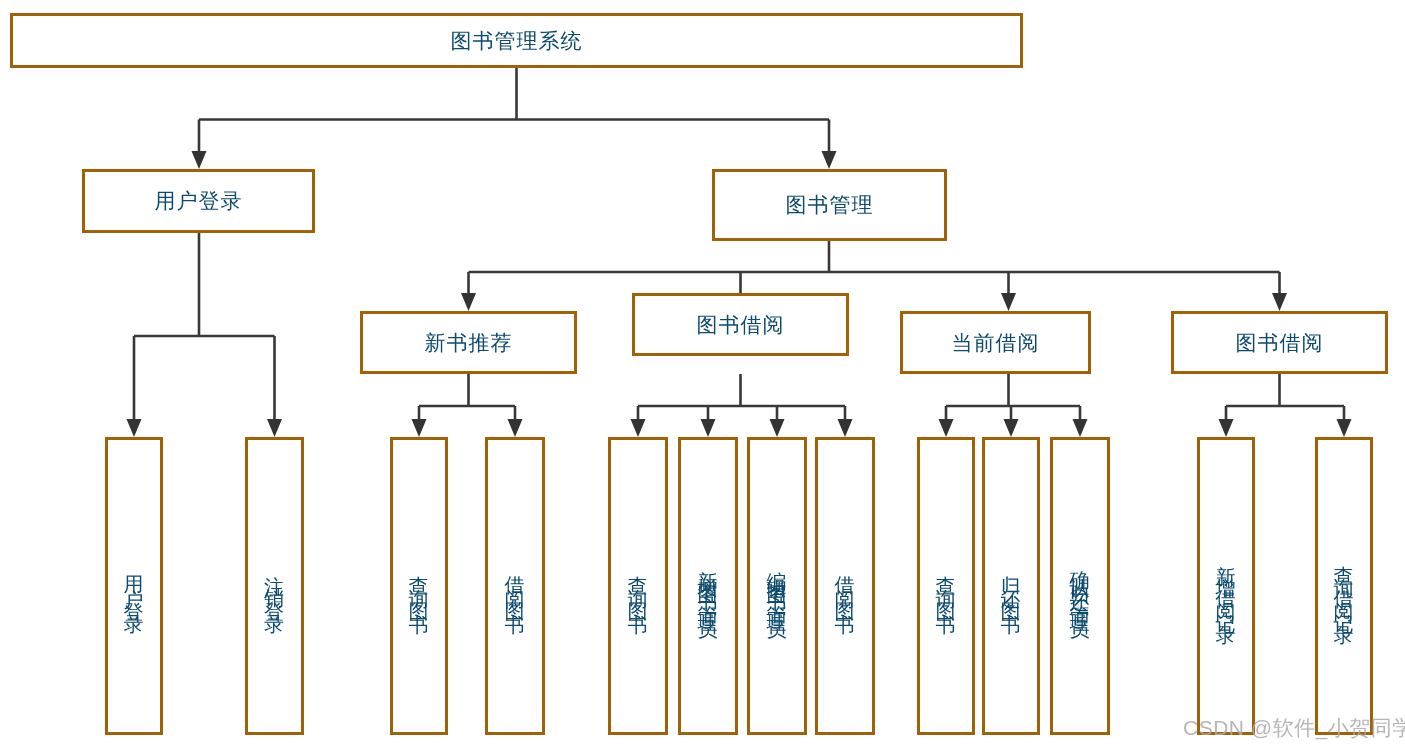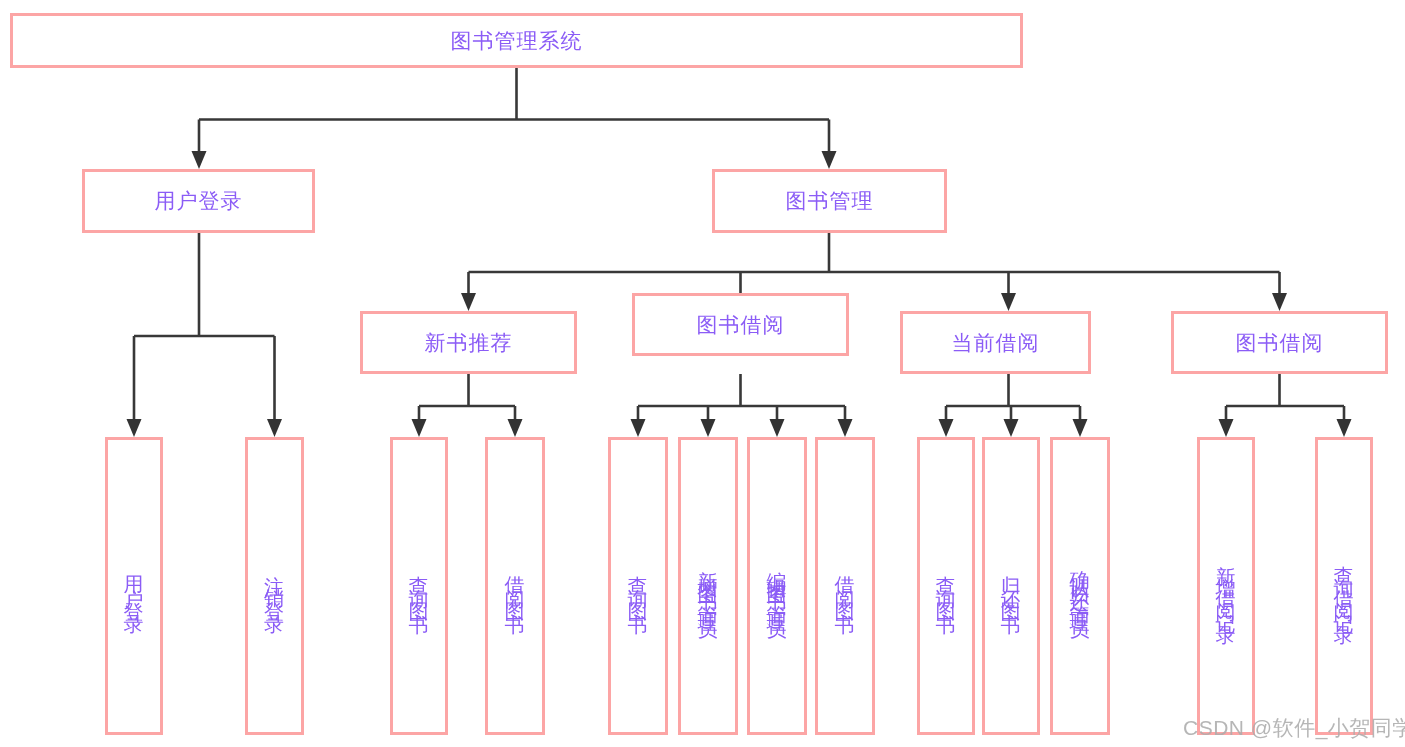--- a/index.html
+++ b/index.html
@@ -28,26 +28,26 @@
     fill: none;
   }
   svg.wires polygon {
     fill: #333333;
     stroke: none;
   }
   .node {
     position: absolute;
     box-sizing: border-box;
     background: #ffffff;
-    border: 3px solid #fca5a5;
+    border: 3px solid #a16207;
     display: flex;
     align-items: center;
     justify-content: center;
     z-index: 2;
-    color: #8b5cf6;
+    color: #0c4a6e;
   }
   .hbox span {
     font-size: 21px;
     letter-spacing: 1px;
     white-space: nowrap;
   }
   .vbox span {
     writing-mode: vertical-rl;
     text-orientation: mixed;
     font-size: 20px;
@@ -123,21 +123,21 @@
     </g>
   </svg>
 
   <div class="node hbox" style="left:10px;top:13px;width:1013px;height:55px;">
     <span>图书管理系统</span>
   </div>
 
   <div class="node hbox" style="left:82px;top:169px;width:233px;height:64px;">
     <span>用户登录</span>
   </div>
-  <div class="node hbox" style="left:712px;top:169px;width:235px;height:64px;">
+  <div class="node hbox" style="left:712px;top:169px;width:235px;height:72px;">
     <span>图书管理</span>
   </div>
 
   <div class="node hbox" style="left:360px;top:311px;width:217px;height:63px;">
     <span>新书推荐</span>
   </div>
   <div class="node hbox" style="left:632px;top:293px;width:217px;height:63px;text-align:right;">
     <span>图书借阅</span>
   </div>
   <div class="node hbox" style="left:900px;top:311px;width:191px;height:63px;">

